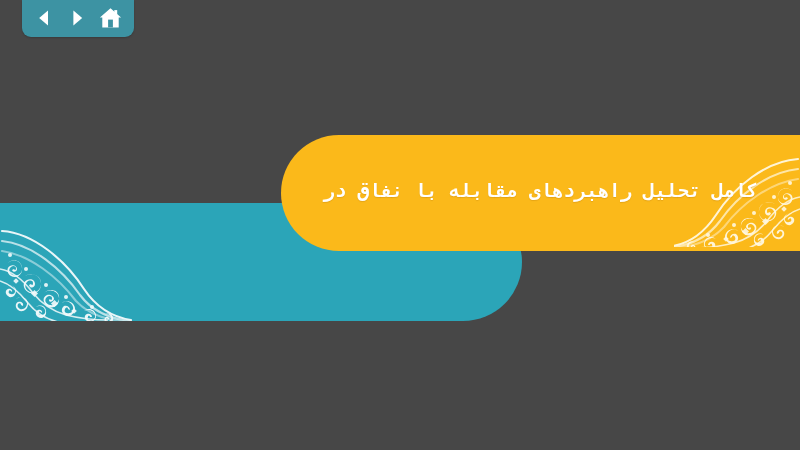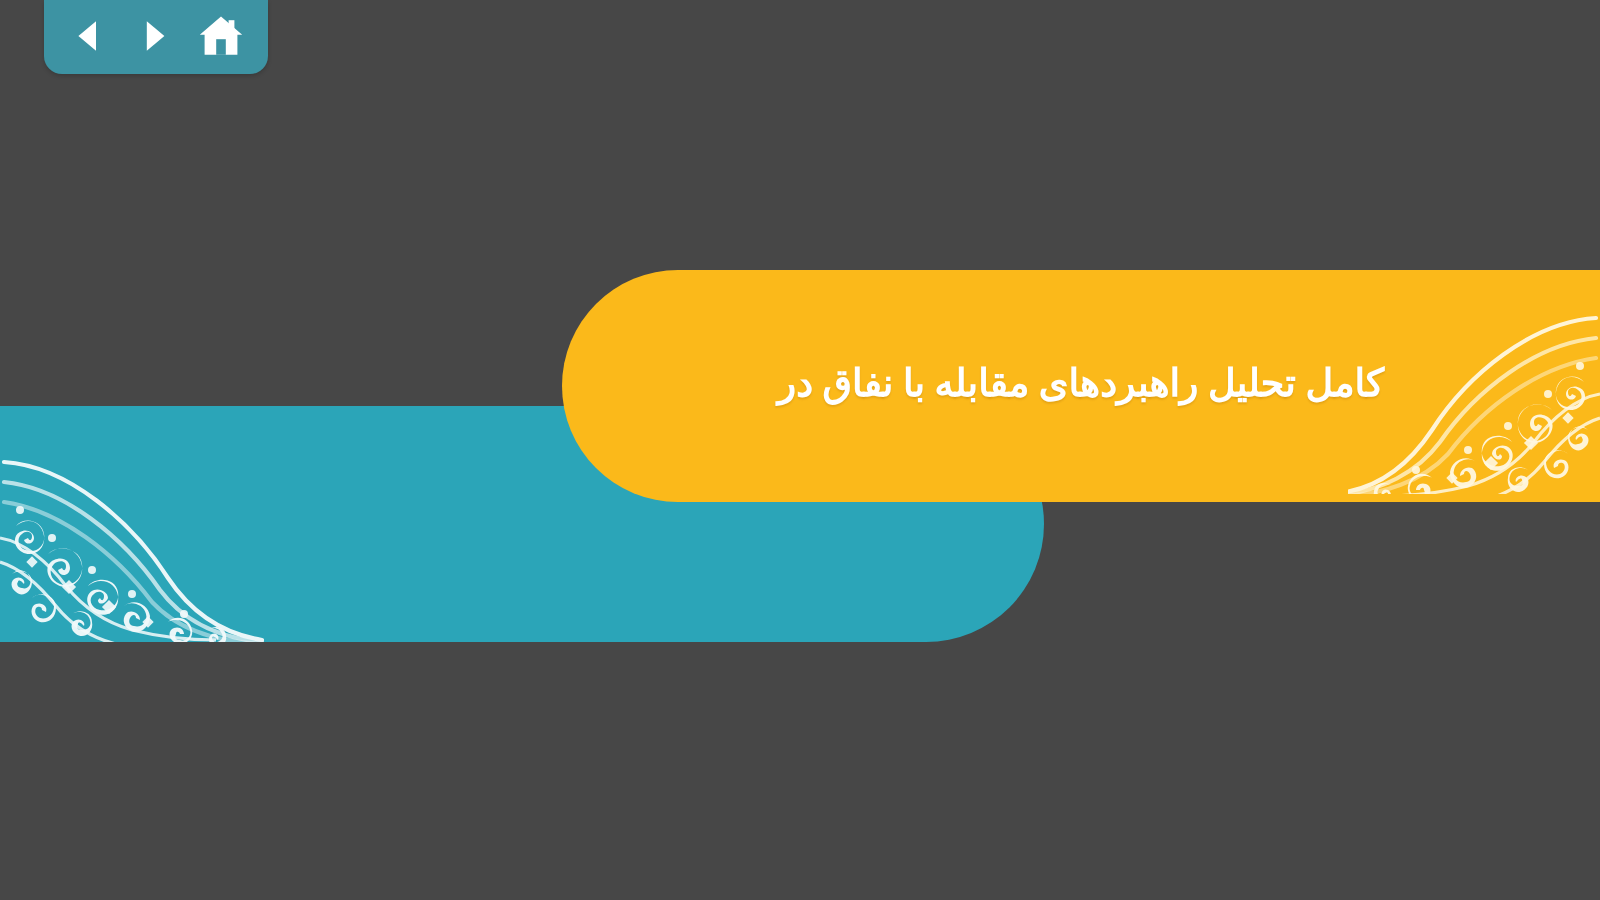--- a/index.html
+++ b/index.html
@@ -6,21 +6,21 @@
   html, body {
     margin: 0;
     padding: 0;
     background: #2b2b2b;
   }
   #stage {
     position: relative;
     width: 800px;
     height: 450px;
     overflow: hidden;
-    font-family: Liberation Serif, serif;
+    font-family: Liberation Mono, monospace;
     -webkit-font-smoothing: antialiased;
   }
 
   
   #slide-bg {
     position: absolute;
     inset: 0;
     background: #474747;
   }
 

